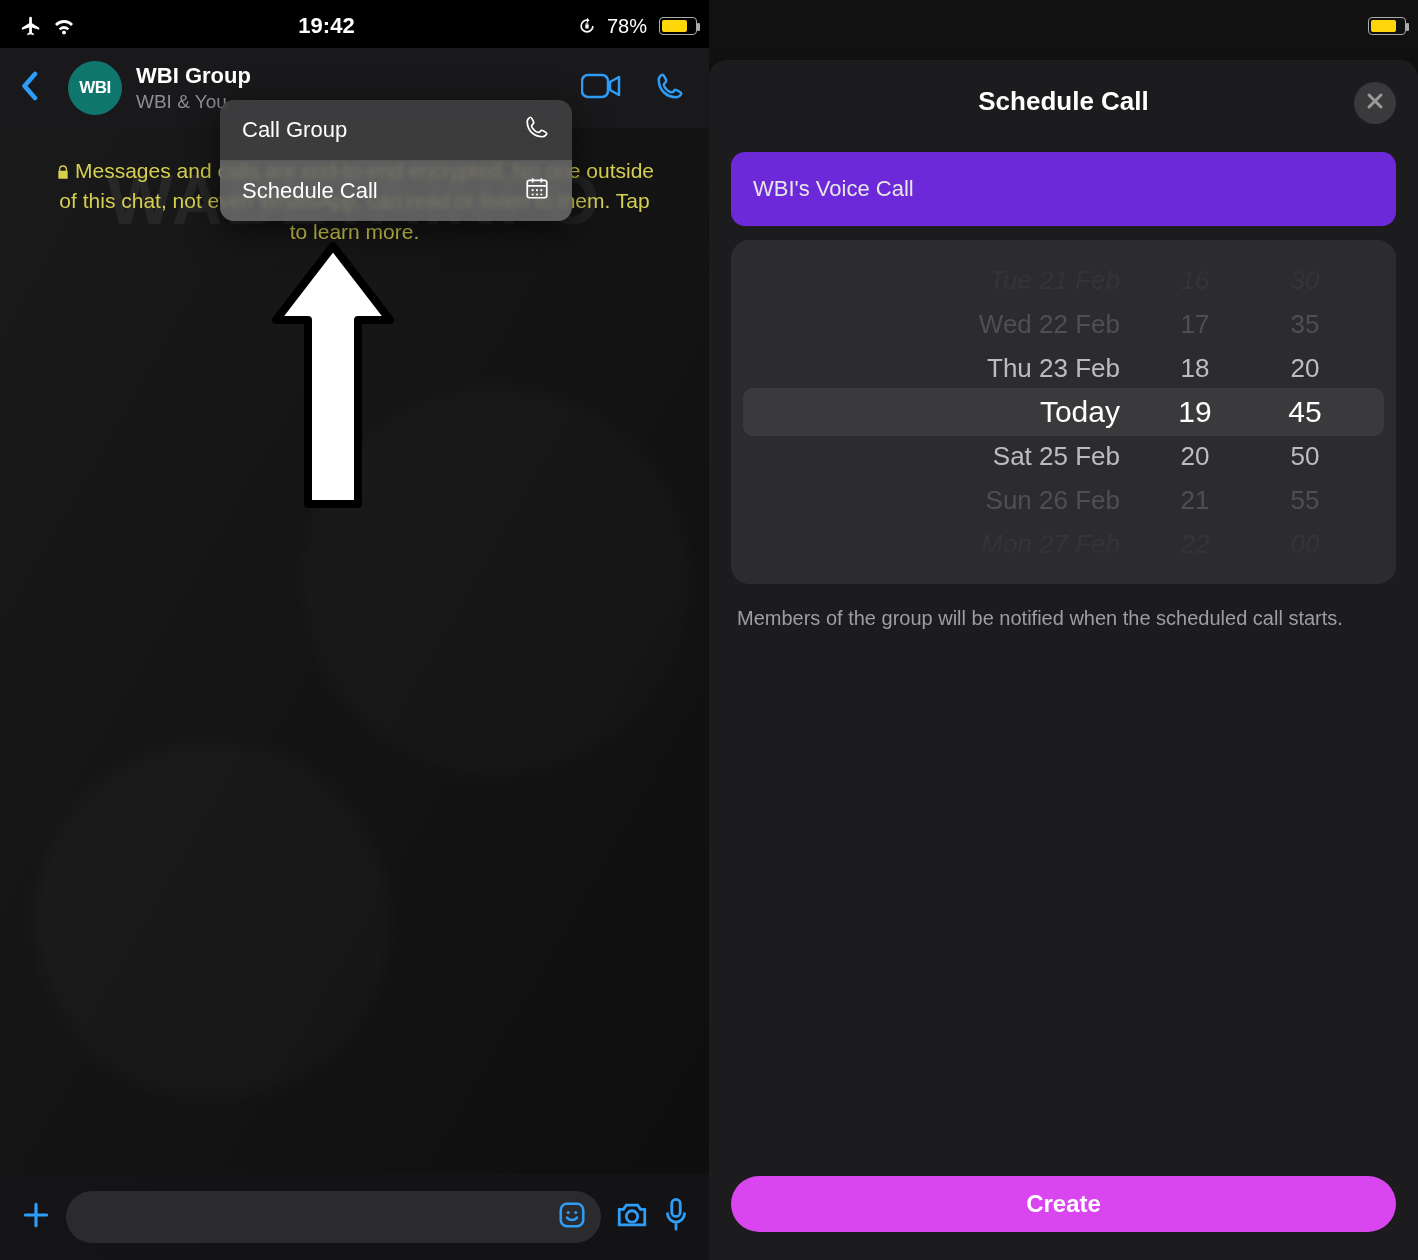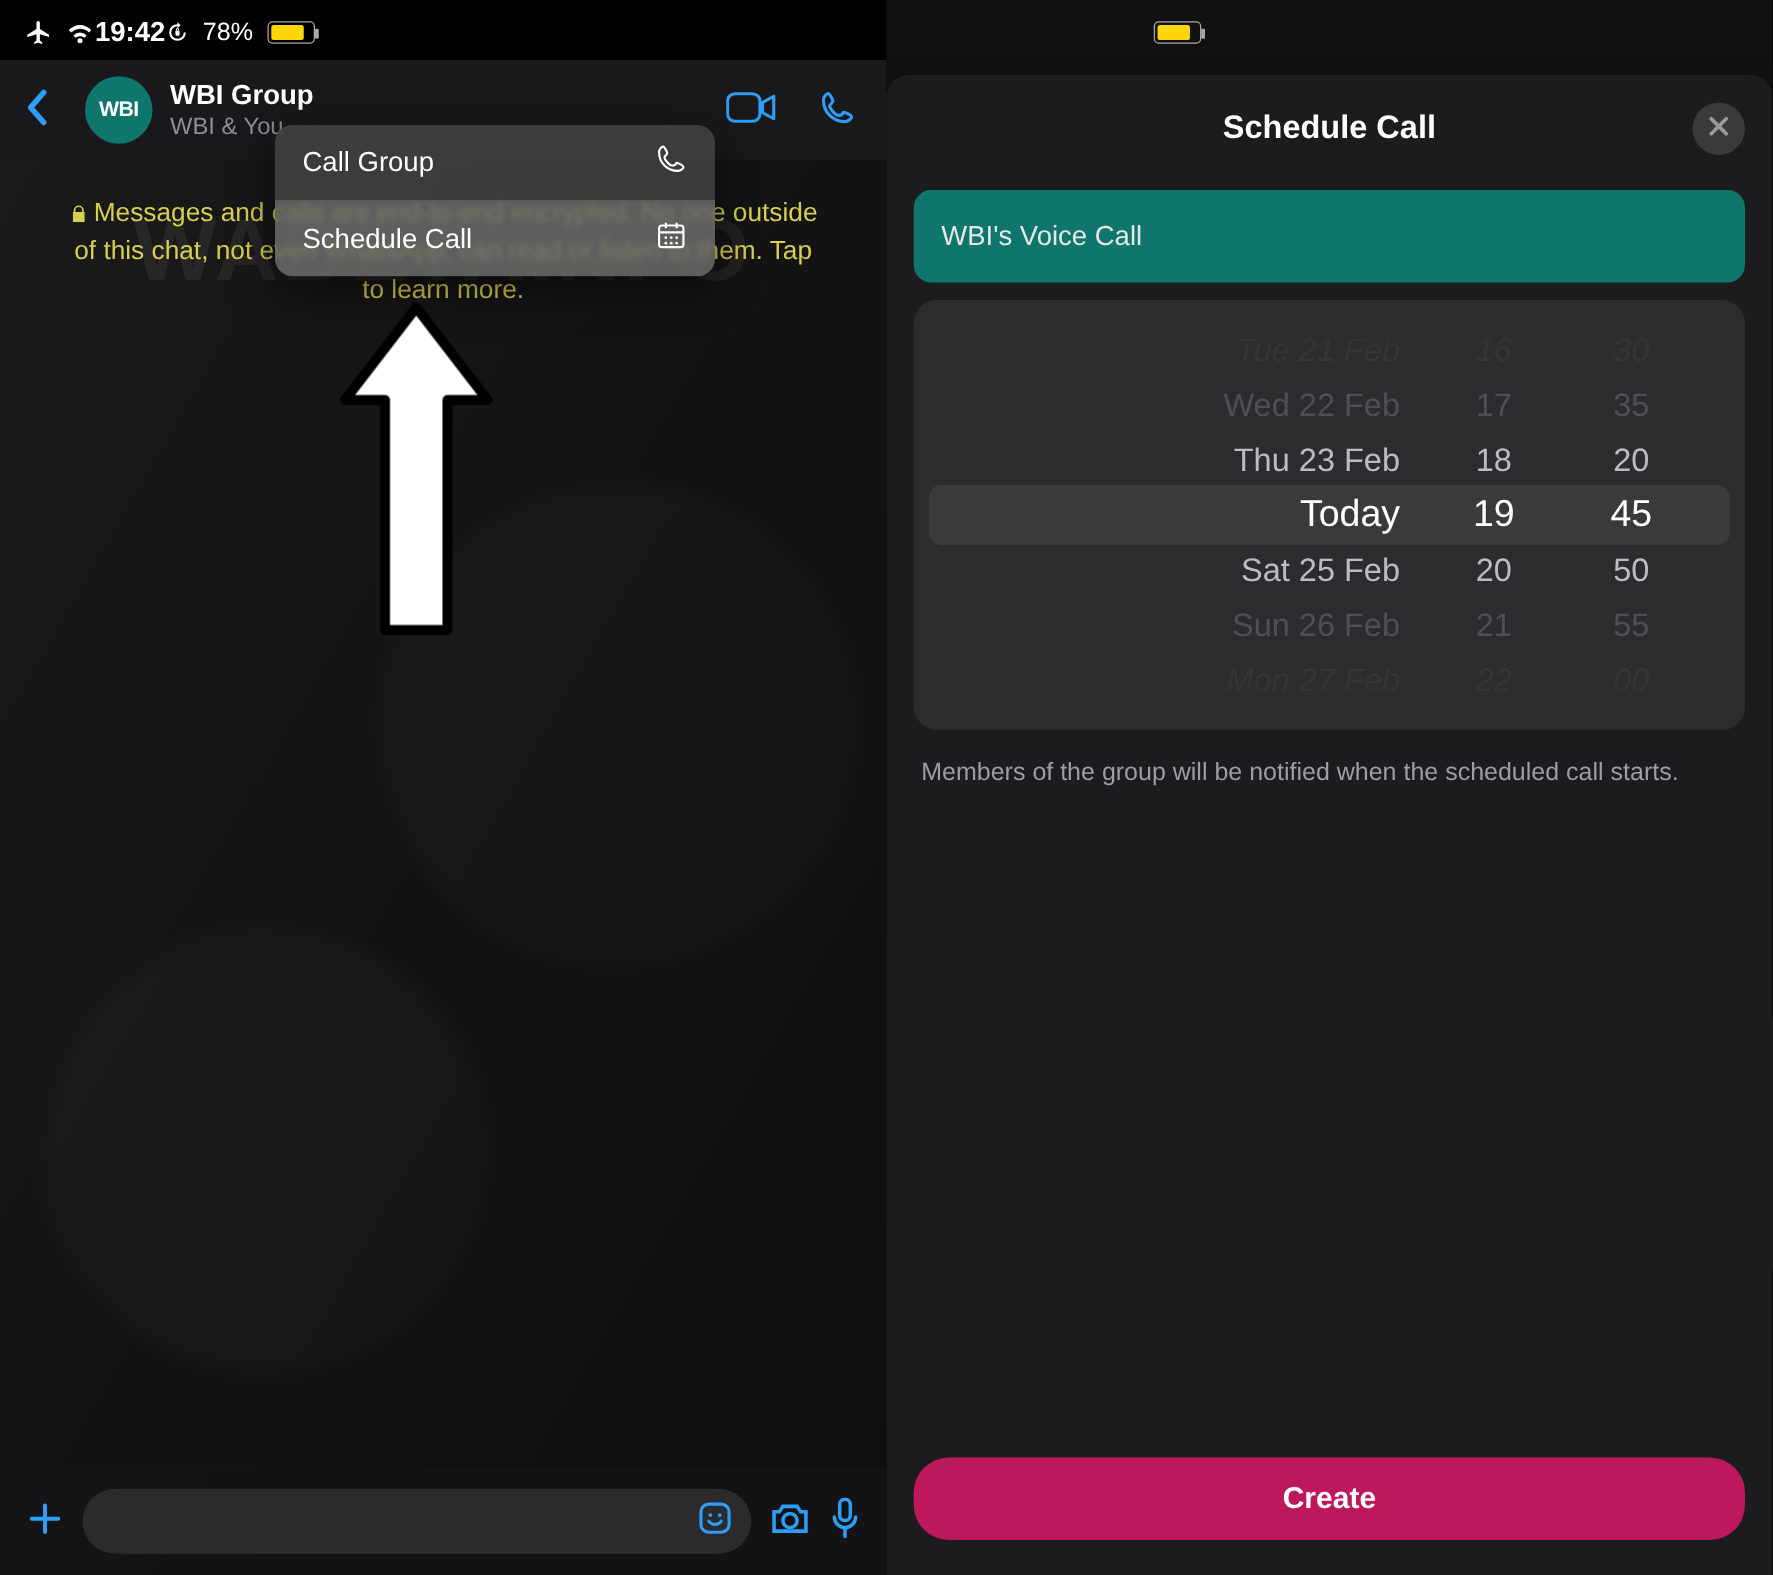--- a/index.html
+++ b/index.html
@@ -1,21 +1,21 @@
 <!DOCTYPE html>
 <html><head>
 <meta charset="utf-8">
 <style>
   * { margin:0; padding:0; box-sizing:border-box; font-family: -apple-system, "SF Pro Text", "Helvetica Neue", Arial, sans-serif; -webkit-font-smoothing: antialiased; }
   body { background:#000; width:1418px; height:1260px; overflow:hidden; }
   .wrap { display:flex; width:1418px; height:1260px; }
   .pane { position:relative; flex:0 0 709px; height:1260px; overflow:hidden; background:#000; }
 
   
-  .statusbar { display:flex; align-items:center; height:48px; padding:4px 12px 0 20px; color:#fff; font-size:22px; font-weight:600; }
+  .statusbar { display:flex; justify-content:space-between; align-items:center; height:48px; padding:4px 12px 0 20px; color:#fff; font-size:22px; font-weight:600; }
   .sb-left, .sb-right { display:flex; align-items:center; gap:10px; }
   .sb-clock { font-size:22px; font-weight:700; }
   .sb-pct { font-size:20px; font-weight:500; margin-right:2px; }
   .battery { width:38px; height:18px; border:1px solid #aaa; border-radius:4px; position:relative; display:inline-block; }
   .battery::after { content:""; position:absolute; right:-4px; top:5px; width:3px; height:8px; background:#aaa; border-radius:1px; }
   .battery i { position:absolute; left:2px; top:2px; bottom:2px; width:70%; background:#ffd60a; border-radius:2px; display:block; }
   .airplane-icon, .wifi-icon, .lock-rot-icon { display:inline-flex; }
 
   
   .chat-header { display:flex; align-items:center; gap:6px; height:80px; padding:0 18px; background:rgba(28,28,30,0.9); }
@@ -59,38 +59,38 @@
   .dim-header .title-block .t1 { color:#bdbdbd; }
   .dim-header .hdr-actions { color:#1468a9; }
   .pane-right-bg { position:absolute; inset:0; background:#111; }
 
   
   .modal { position:absolute; left:0; top:60px; right:0; bottom:0; background:#1c1c1e; border-top-left-radius:18px; border-top-right-radius:18px; overflow:hidden; display:flex; flex-direction:column; padding:0 22px; }
   .modal-head { height:82px; display:flex; align-items:center; justify-content:center; position:relative; }
   .modal-title { color:#fff; font-size:26px; font-weight:700; }
   .close-btn { position:absolute; right:0; top:22px; width:42px; height:42px; border-radius:50%; background:#3a3a3c; display:flex; align-items:center; justify-content:center; color:#9a9a9a; }
 
-  .name-input { height:74px; border-radius:14px; background:#0f766e; color:#e6e6e6; font-size:22px; padding:0 22px; display:flex; align-items:center; margin-top:10px; }
+  .name-input { height:74px; border-radius:14px; background:#6d28d9; color:#e6e6e6; font-size:22px; padding:0 22px; display:flex; align-items:center; margin-top:10px; }
 
   .picker-card { margin-top:14px; border-radius:19px; background:#2c2c2e; padding:18px 0; position:relative; overflow:hidden; }
   .picker-overlay-top { position:absolute; left:0; right:0; top:0; height:56px; background:linear-gradient(#2c2c2e, rgba(44,44,46,0)); z-index:3; pointer-events:none; }
   .picker-overlay-bot { position:absolute; left:0; right:0; bottom:0; height:56px; background:linear-gradient(rgba(44,44,46,0), #2c2c2e); z-index:3; pointer-events:none; }
   .picker-grid { position:relative; z-index:1; }
   .picker-row { display:grid; grid-template-columns: 1fr 110px 110px; align-items:center; height:44px; padding:0 36px; color:#7a7a80; font-size:26px; }
   .picker-row .date { text-align:right; padding-right:20px; }
   .picker-row .h, .picker-row .m { text-align:center; }
   .picker-row.r0, .picker-row.r6 { opacity:.15; font-style:italic; }
   .picker-row.r1, .picker-row.r5 { opacity:.45; }
   .picker-row.r2, .picker-row.r4 { opacity:.85; color:#d6d6da; }
   .picker-row.r3 { color:#fff; font-size:30px; position:relative; z-index:2; }
   .picker-sel-bg { position:absolute; left:12px; right:12px; top:50%; transform:translateY(-50%); height:48px; background:#3a3a3c; border-radius:10px; z-index:0; }
 
   .picker-note { color:#9d9da3; font-size:20px; line-height:1.4; margin-top:20px; padding:0 6px; }
 
-  .create-btn { position:absolute; left:22px; right:22px; bottom:28px; height:66px; border-radius:28px; background:#be185d; color:#fff; font-size:24px; font-weight:700; display:flex; align-items:center; justify-content:center; }
+  .create-btn { position:absolute; left:22px; right:22px; bottom:28px; height:56px; border-radius:28px; background:#d946ef; color:#fff; font-size:24px; font-weight:700; display:flex; align-items:center; justify-content:center; }
 
   .watermark { position:absolute; left:50%; transform:translateX(-50%); color:#fff; opacity:.06; font-size:70px; font-weight:900; letter-spacing:3px; pointer-events:none; user-select:none; }
   .wm1 { top:160px; }
   .wm2 { top:568px; }
 
 </style>
 </head>
 <body>
 
 <div class="wrap">

